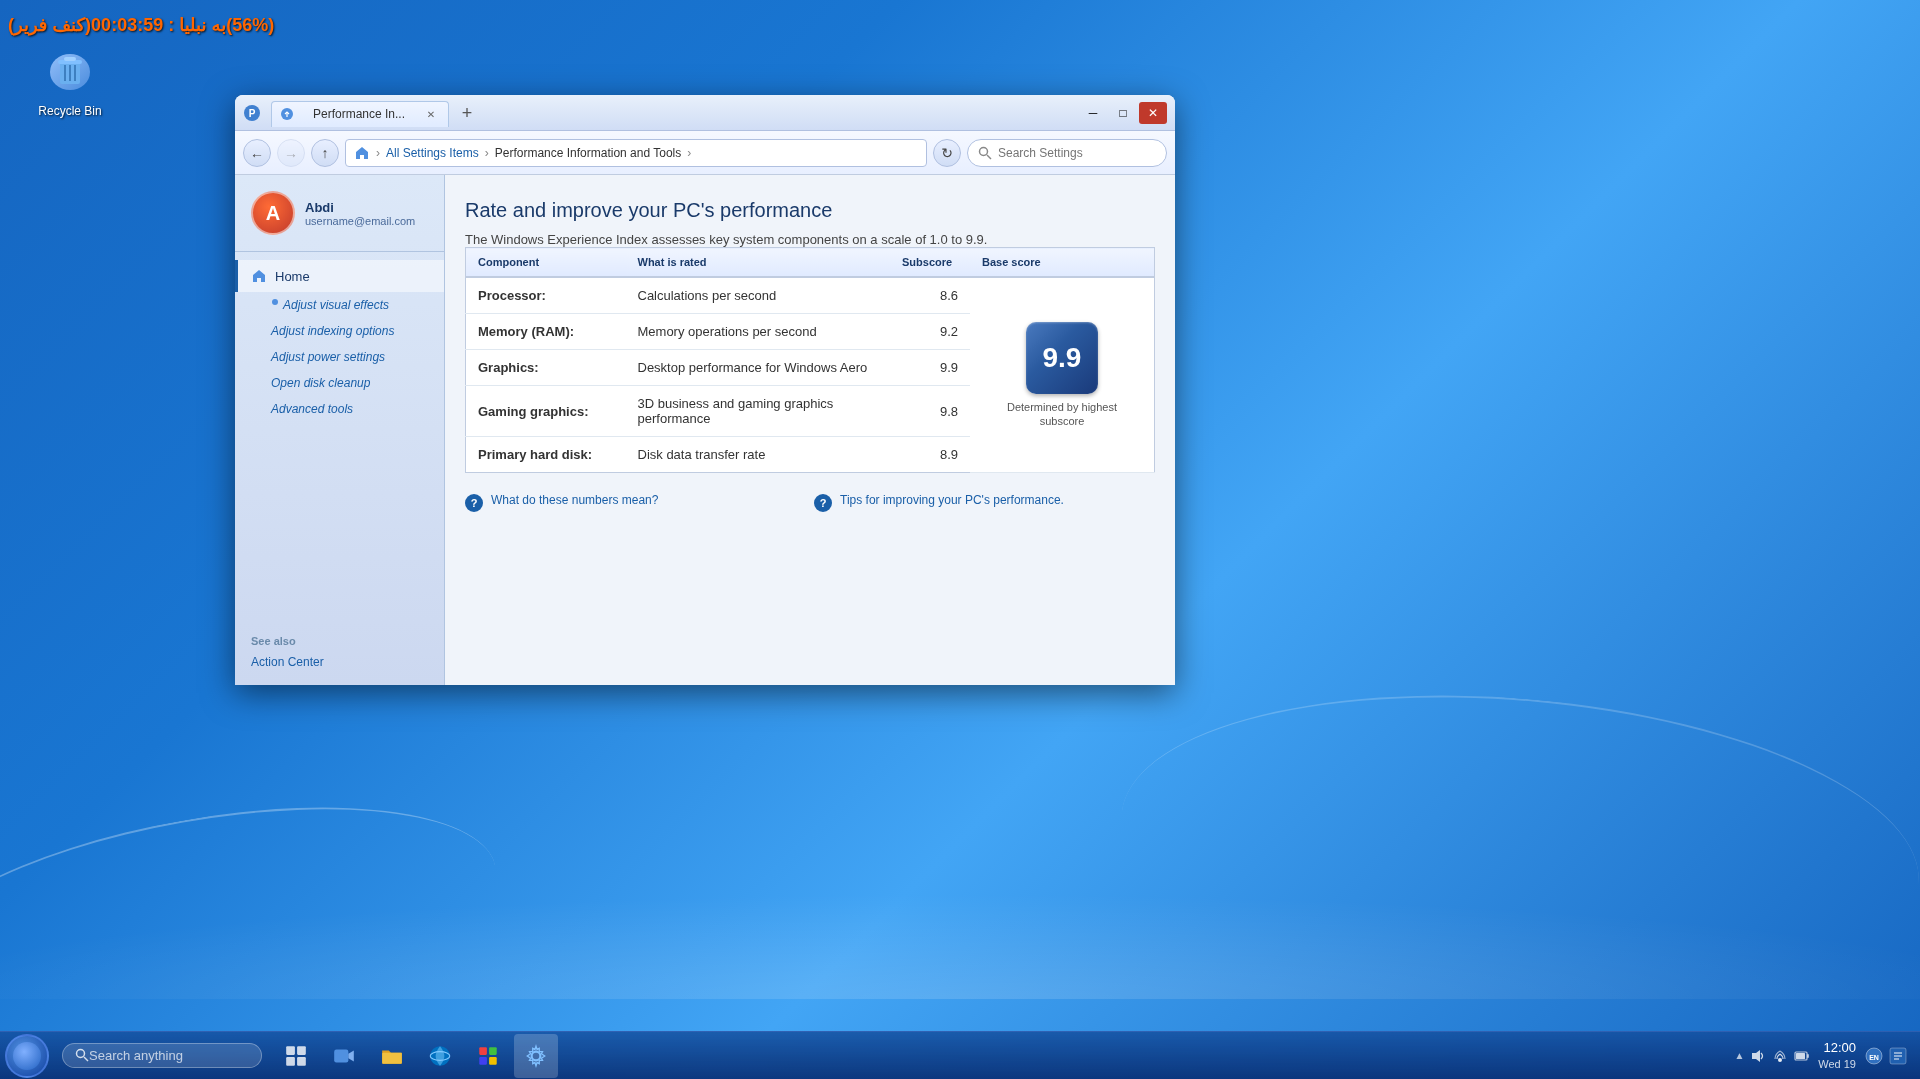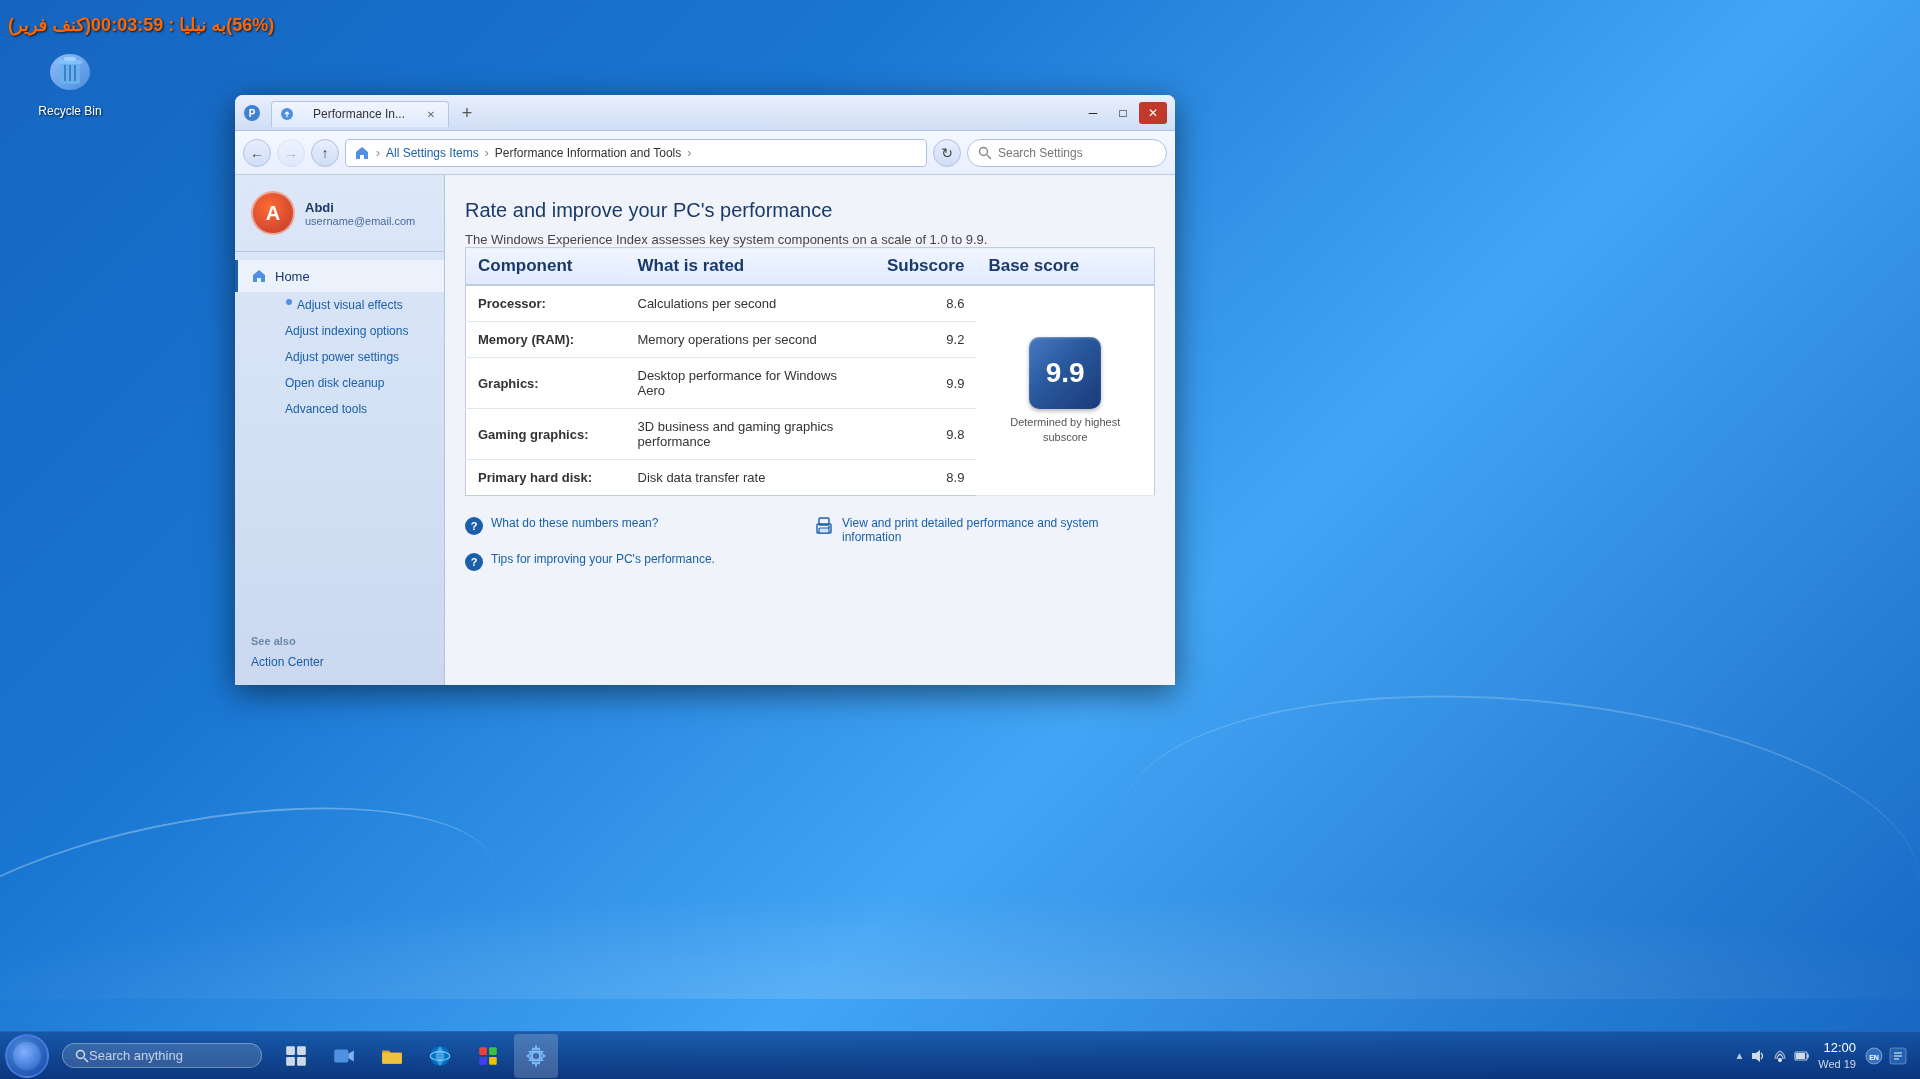--- a/index.html
+++ b/index.html
@@ -126,21 +126,21 @@
       border: 2px solid rgba(100,150,255,0.5);
     }
     .start-orb-inner {
       width: 28px;
       height: 28px;
       border-radius: 50%;
       background: radial-gradient(circle at 40% 35%, #80b0ff, #2060c0);
     }
     .taskbar-search {
       display: flex;
-      align-items: flex-end;
+      align-items: flex-start;
       background: rgba(255,255,255,0.15);
       border: 1px solid rgba(255,255,255,0.3);
       border-radius: 14px;
       padding: 4px 12px;
       margin-left: 8px;
       width: 200px;
     }
     .taskbar-search input {
       background: none;
       border: none;
@@ -403,24 +403,25 @@
       cursor: pointer;
       gap: 8px;
     }
     .nav-item.active {
       background: rgba(255,255,255,0.5);
       border-left: 3px solid #1a5fa8;
       padding-left: 13px;
     }
     .nav-item-sub {
       display: flex;
-      padding: 6px 16px 6px 50px;
+      padding: 6px 16px 6px 36px;
       font-size: 12px;
       color: #2a4a8a;
       cursor: pointer;
+      font-style: italic;
     }
     .nav-item-sub.link { color: #1a5fa8; }
     .see-also {
       padding: 8px 16px 4px;
       font-size: 11px;
       color: #6a8aaa;
       font-weight: 600;
     }
     .see-also-item {
       padding: 4px 16px;
@@ -452,21 +453,21 @@
       width: 100%;
       border-collapse: collapse;
       background: white;
       border: 1px solid #c0cce0;
       margin-bottom: 20px;
     }
     .perf-table th {
       background: linear-gradient(180deg, #f0f5ff 0%, #e0eaff 100%);
       border-bottom: 2px solid #c0cce0;
       padding: 8px 12px;
-      font-size: 17px;
+      font-size: 11px;
       font-weight: 600;
       color: #1a3a6a;
       text-align: left;
     }
     .perf-table td {
       padding: 10px 12px;
       font-size: 13px;
       color: #333;
       border-bottom: 1px solid #e0e8f0;
     }
@@ -727,31 +728,20 @@
             </tr>
           </tbody>
         </table>
 
         <div class="info-links">
           <div class="info-link">
             <div class="info-link-icon">?</div>
             <span>What do these numbers mean?</span>
           </div>
           <div class="info-link">
-            <div class="info-link-print-icon">
-              <svg width="20" height="20" viewBox="0 0 20 20">
-                <rect x="3" y="8" width="14" height="9" rx="1" fill="none" stroke="#1a5fa8" stroke-width="1.4"></rect>
-                <rect x="5" y="2" width="10" height="7" rx="1" fill="none" stroke="#1a5fa8" stroke-width="1.4"></rect>
-                <rect x="5" y="12" width="10" height="5" rx="1" fill="#d0e4ff" stroke="#1a5fa8" stroke-width="1.2"></rect>
-                <circle cx="15" cy="11" r="1" fill="#1a5fa8"></circle>
-              </svg>
-            </div>
-            <span>View and print detailed performance and system information</span>
-          </div>
-          <div class="info-link">
             <div class="info-link-icon">?</div>
             <span>Tips for improving your PC's performance.</span>
           </div>
         </div>
 
       </div>
     </div>
   </div>
 
   <div class="taskbar">

